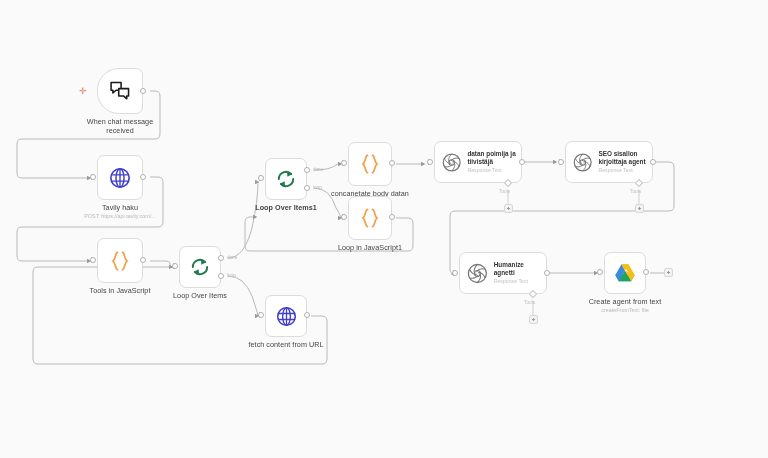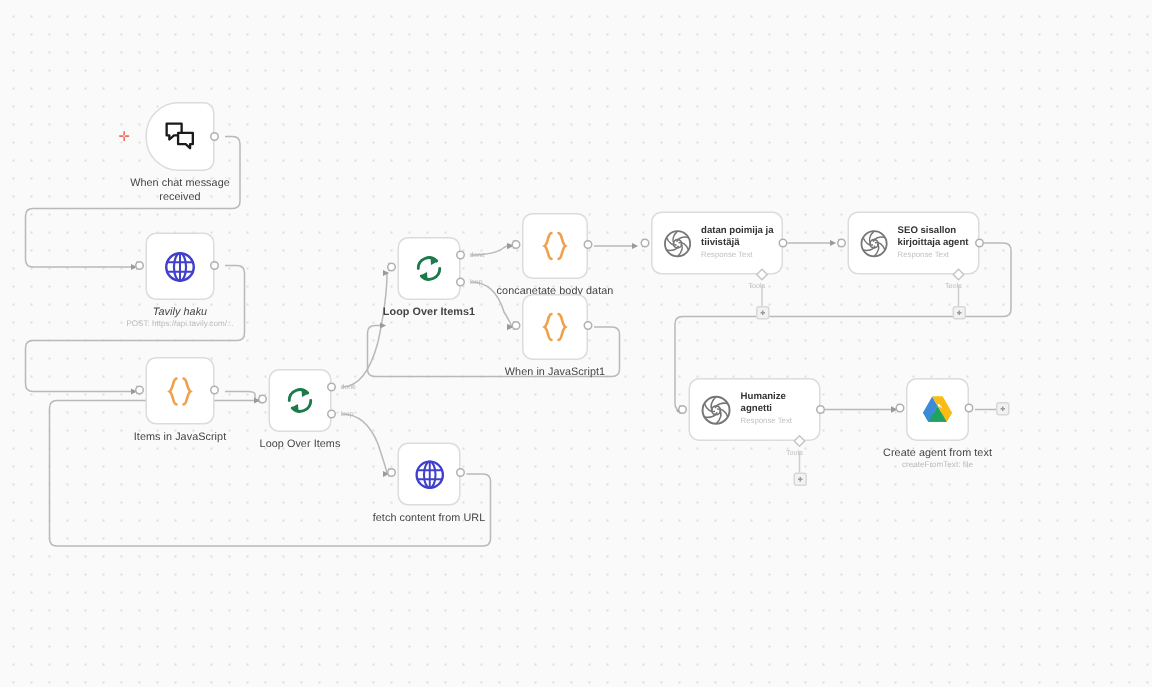--- a/index.html
+++ b/index.html
@@ -149,35 +149,35 @@
     <div class="box" style="width:46px;height:45px;">
       <svg class="ic" width="22" height="22" viewBox="0 0 24 24">
         <circle cx="12" cy="12" r="10" fill="none" stroke="#4040cc" stroke-width="1.8"></circle>
         <ellipse cx="12" cy="12" rx="4.4" ry="10" fill="none" stroke="#4040cc" stroke-width="1.6"></ellipse>
         <path d="M2.2,8.6 H21.8 M2.2,15.4 H21.8 M12,2 V22" stroke="#4040cc" stroke-width="1.5" fill="none"></path>
       </svg>
     </div>
     <div class="inport" style="left:-6px;top:19px;"></div>
     <div class="port" style="left:-7px;top:19px;"></div>
     <div class="port" style="left:43px;top:19px;"></div>
-    <div class="label" style="left:-19px;top:48px;width:84px;font-style:italic;">Tavily haku</div>
+    <div class="label" style="left:-19px;top:48px;width:84px;">Tavily haku</div>
     <div class="sublabel" style="left:-27px;top:58px;width:100px;">POST: https://api.tavily.com/...</div>
   </div>
 
   <div class="node" style="left:97px;top:238px;">
     <div class="box" style="width:46px;height:45px;">
       <svg class="ic" width="22" height="22" viewBox="0 0 24 24">
         <path d="M9.4,2.6 C6.6,2.6 7.4,10 4.4,12 C7.4,14 6.6,21.4 9.4,21.4" fill="none" stroke="#f0a04b" stroke-width="1.9" stroke-linecap="round"></path>
         <path d="M14.6,2.6 C17.4,2.6 16.6,10 19.6,12 C16.6,14 17.4,21.4 14.6,21.4" fill="none" stroke="#f0a04b" stroke-width="1.9" stroke-linecap="round"></path>
       </svg>
     </div>
     <div class="inport" style="left:-6px;top:19px;"></div>
     <div class="port" style="left:-7px;top:19px;"></div>
     <div class="port" style="left:43px;top:19px;"></div>
-    <div class="label" style="left:-17px;top:48px;width:80px;">Items in JavaScript</div>
+    <div class="label" style="left:-17px;top:48px;width:80px;">Tools in JavaScript</div>
   </div>
 
   <div class="node" style="left:179px;top:246px;">
     <div class="box" style="width:42px;height:42px;">
       <svg class="ic" width="20" height="20" viewBox="0 0 24 24">
         <path d="M3.4,12 A8.6,8.6 0 0 1 18.2,6" fill="none" stroke="#1d7a4d" stroke-width="2.3" stroke-linecap="round"></path>
         <path d="M20.6,12 A8.6,8.6 0 0 1 5.8,18" fill="none" stroke="#1d7a4d" stroke-width="2.3" stroke-linecap="round"></path>
         <path d="M13.2,2.4 L19.2,6.2 L13.6,9.2 Z" fill="#1d7a4d"></path>
         <path d="M10.8,21.6 L4.8,17.8 L10.4,14.8 Z" fill="#1d7a4d"></path>
       </svg>
@@ -226,21 +226,21 @@
   <div class="node" style="left:348px;top:196px;">
     <div class="box" style="width:44px;height:44px;">
       <svg class="ic" width="22" height="22" viewBox="0 0 24 24">
         <path d="M9.4,2.6 C6.6,2.6 7.4,10 4.4,12 C7.4,14 6.6,21.4 9.4,21.4" fill="none" stroke="#f0a04b" stroke-width="1.9" stroke-linecap="round"></path>
         <path d="M14.6,2.6 C17.4,2.6 16.6,10 19.6,12 C16.6,14 17.4,21.4 14.6,21.4" fill="none" stroke="#f0a04b" stroke-width="1.9" stroke-linecap="round"></path>
       </svg>
     </div>
     <div class="inport" style="left:-6px;top:18px;"></div>
     <div class="port" style="left:-7px;top:18px;"></div>
     <div class="port" style="left:41px;top:18px;"></div>
-    <div class="label" style="left:-17px;top:47px;width:78px;">When in JavaScript1</div>
+    <div class="label" style="left:-17px;top:47px;width:78px;">Loop in JavaScript1</div>
   </div>
 
   <div class="node" style="left:265px;top:295px;">
     <div class="box" style="width:42px;height:42px;">
       <svg class="ic" width="21" height="21" viewBox="0 0 24 24">
         <circle cx="12" cy="12" r="10" fill="none" stroke="#4040cc" stroke-width="1.8"></circle>
         <ellipse cx="12" cy="12" rx="4.4" ry="10" fill="none" stroke="#4040cc" stroke-width="1.6"></ellipse>
         <path d="M2.2,8.6 H21.8 M2.2,15.4 H21.8 M12,2 V22" stroke="#4040cc" stroke-width="1.5" fill="none"></path>
       </svg>
     </div>

